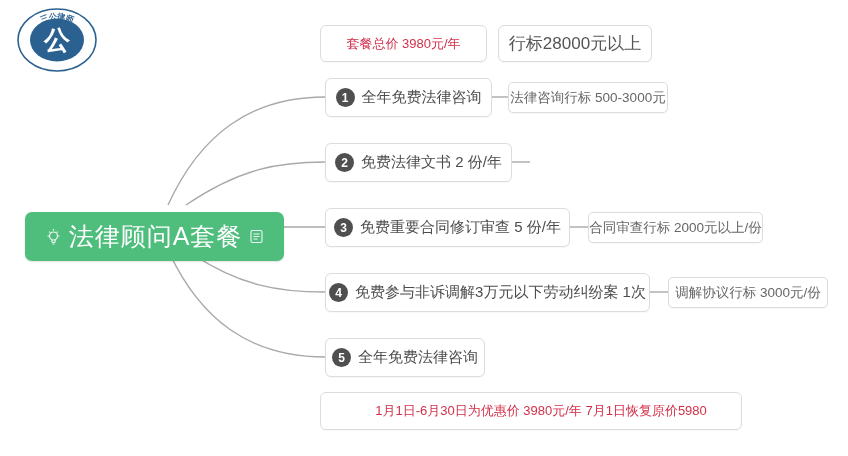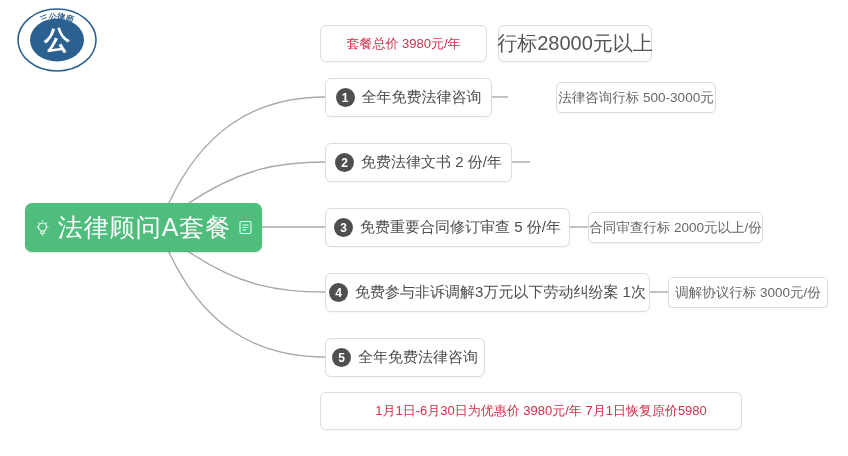--- a/index.html
+++ b/index.html
@@ -30,39 +30,39 @@
     font-size: 15px;
     color: #4d4d4d;
     gap: 7px;
   }
   .subnode {
     font-size: 13.5px;
     color: #666666;
     border-radius: 5px;
   }
   .red-text { color: #d2304a; font-size: 13px; }
-  .gray-text { color: #555555; font-size: 20px; }
+  .gray-text { color: #555555; font-size: 17px; }
 
   .num-badge {
     width: 19px; height: 19px;
     border-radius: 50%;
     background: #4f4f4f;
     color: #ffffff;
     font-size: 12px;
     font-weight: bold;
     display: inline-flex;
     align-items: center;
     justify-content: center;
     flex: 0 0 auto;
   }
 
   #root-node {
     position: absolute;
-    left: 25px; top: 203px;
-    width: 237px; height: 49px;
+    left: 25px; top: 212px;
+    width: 259px; height: 49px;
     background: #4fbe7d;
     border-radius: 7px;
     color: #ffffff;
     display: flex;
     align-items: center;
     justify-content: center;
     gap: 8px;
     white-space: nowrap;
     box-shadow: 0 1px 2px rgba(0,0,0,0.12);
   }
@@ -122,21 +122,21 @@
   </div>
 
   <div class="node red-text" style="left:320px; top:25px; width:167px; height:37px;">套餐总价 3980元/年</div>
 
   <div class="node gray-text" style="left:498px; top:25px; width:154px; height:37px;">行标28000元以上</div>
 
   <div class="node branch" style="left:325px; top:78px; width:167px; height:39px;">
     <span class="num-badge">1</span>
     <span>全年免费法律咨询</span>
   </div>
-  <div class="node subnode" style="left:508px; top:82px; width:160px; height:31px;margin-left:48px;">法律咨询行标 500-3000元</div>
+  <div class="node subnode" style="left:508px; top:82px; width:160px; height:31px;">法律咨询行标 500-3000元</div>
 
   <div class="node branch" style="left:325px; top:143px; width:187px; height:39px;">
     <span class="num-badge">2</span>
     <span>免费法律文书 2 份/年</span>
   </div>
 
   <div class="node branch" style="left:325px; top:208px; width:245px; height:39px;">
     <span class="num-badge">3</span>
     <span>免费重要合同修订审查 5 份/年</span>
   </div>

